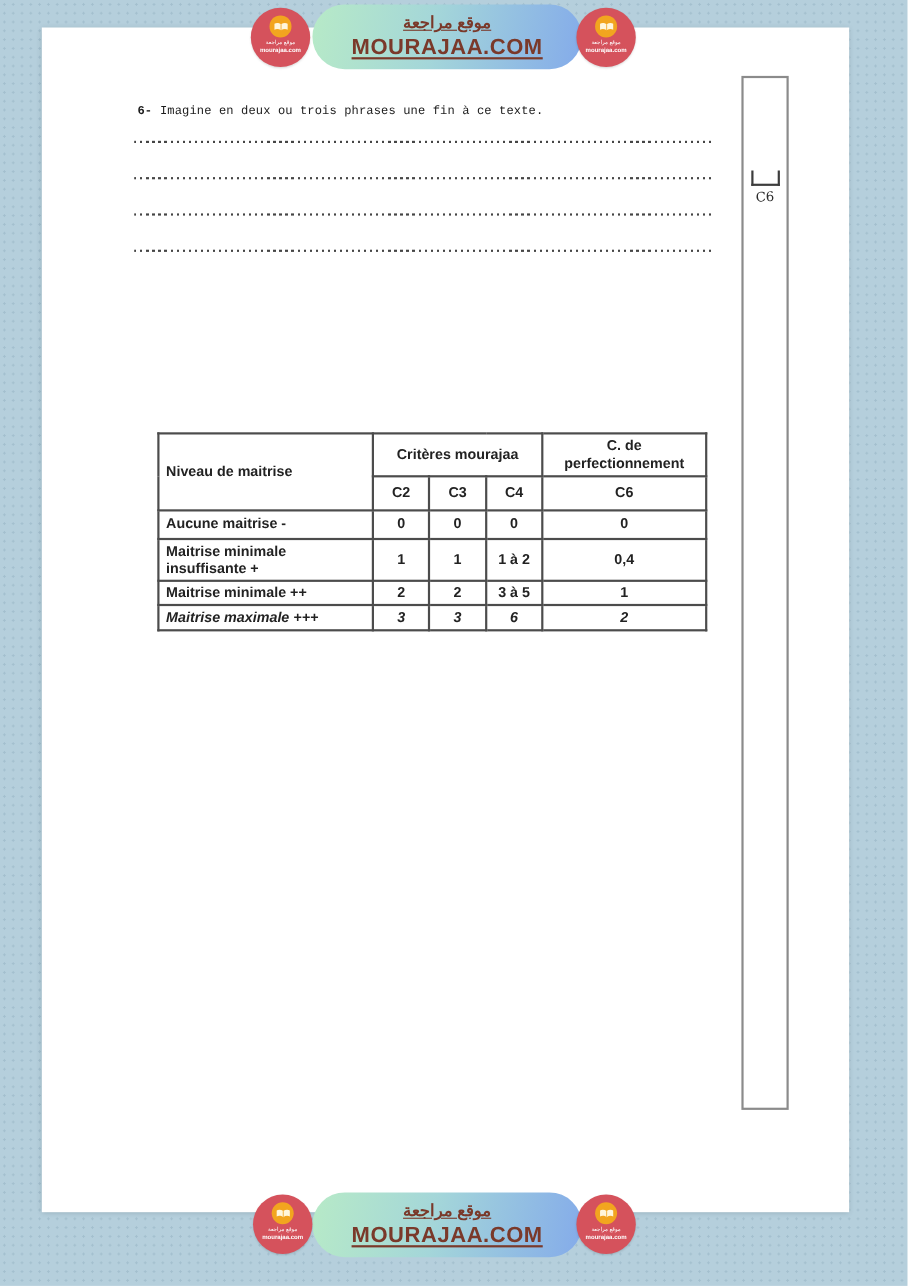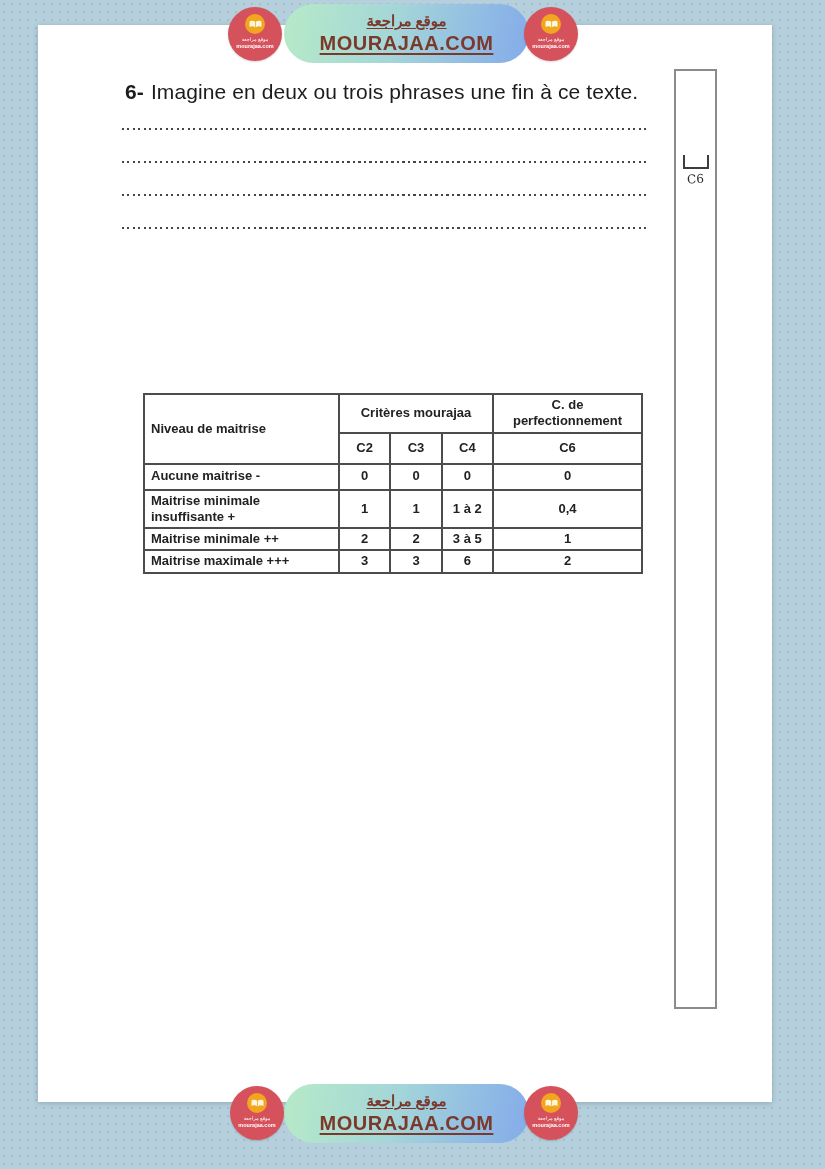--- a/index.html
+++ b/index.html
@@ -56,22 +56,22 @@
   .logo-badge {
     margin-top: 7px; width: 20px; height: 20px; border-radius: 50%;
     background: #f2a51f;
     display: flex; align-items: center; justify-content: center;
   }
   .logo-ar { font-size: 5px; color: #ffffff; margin-top: 3px; line-height: 1.1; }
   .logo-en { font-size: 5.5px; font-weight: bold; color: #ffffff; line-height: 1.1; }
 
   
   .question {
-    position: absolute; left: 125px; top: 80px; width: 545px;
-    font-size: 21px; color: #1c1c1c; letter-spacing: 0.1px;
+    position: absolute; left: 125px; top: 96px; width: 545px;
+    font-size: 11px; color: #1c1c1c; letter-spacing: 0.1px; font-family: Liberation Mono, monospace;
   }
   .qnum { font-weight: bold; margin-right: 7px; }
 
   
   .answers { position: absolute; left: 122px; top: 128px; width: 527px; }
   .dotline {
     height: 2px; margin-bottom: 31px;
     background-image: repeating-linear-gradient(90deg,
       #454545 0px, #454545 2px, transparent 2px, transparent 5.5px);
   }
@@ -91,21 +91,21 @@
   .col-niveau { width: 183px; }
   .col-c2 { width: 63px; }
   .col-c3 { width: 64px; }
   .col-c4 { width: 51px; }
   .col-c6 { width: 139px; }
   .row-gh { height: 33px; }
   .row-ch { height: 31px; }
   .row-b1 { height: 26px; }
   .row-b2 { height: 36px; margin-left: 10px; }
   .row-b3 { height: 18px; }
-  .row-b4 { height: 21px; }
+  .row-b4 { height: 21px; font-style: italic; }
 
   
   .margin-box {
     position: absolute; left: 674px; top: 69px;
     width: 39px; height: 936px;
     border: 2px solid #8b8b8b;
     background: #ffffff;
   }
   .score-bracket {
     position: absolute; left: 7px; top: 84px;

